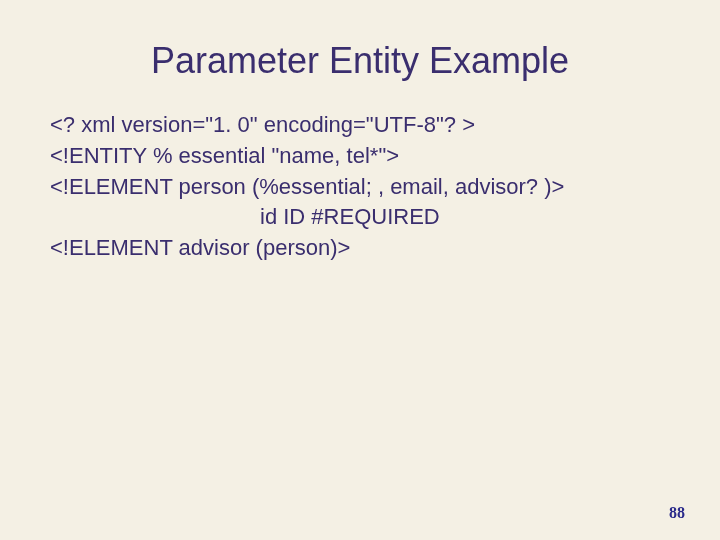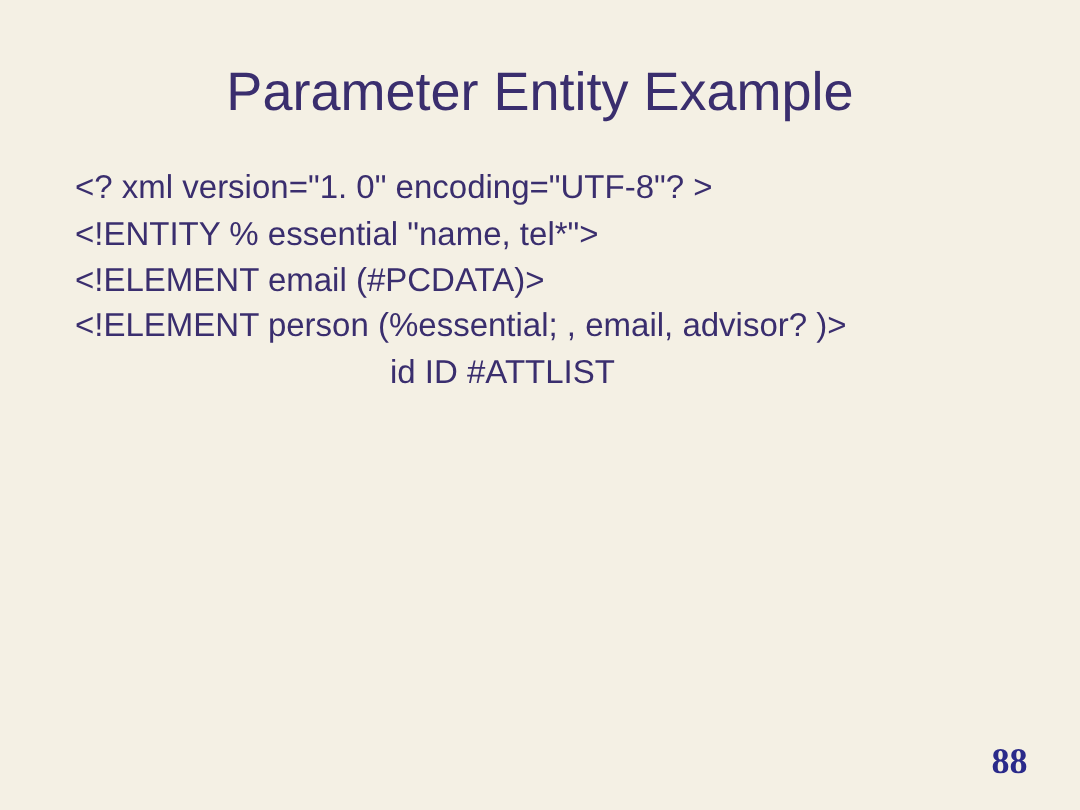--- a/index.html
+++ b/index.html
@@ -40,31 +40,31 @@
     padding-left: 210px;
   }
   .indent2 {
     padding-left: 225px;
   }
   .pagenum {
     position: absolute;
     bottom: 18px;
     right: 35px;
     font-weight: bold;
-    font-size: 24px;
+    font-size: 16px;
     color: #2a2a8a;
     font-family: "Times New Roman", Times, serif;
   }
 </style>
 </head>
 <body>
 
 <div class="slide">
   <h1 class="title">Parameter Entity Example</h1>
   <div class="body-text">
     <div class="line">&lt;? xml version="1. 0" encoding="UTF-8"? &gt;</div>
     <div class="line">&lt;!ENTITY % essential "name, tel*"&gt;</div>
-    <div class="line">&lt;!ELEMENT email (#PCDATA)&gt;</div>
     <div class="line">&lt;!ELEMENT person (%essential; , email, advisor? )&gt;</div>
-    <div class="line indent1">id ID #ATTLIST</div>
+    <div class="line indent1">id ID #REQUIRED</div>
+    <div class="line">&lt;!ELEMENT advisor (person)&gt;</div>
   </div>
   <div class="pagenum">88</div>
 </div>
 
 </body></html>

